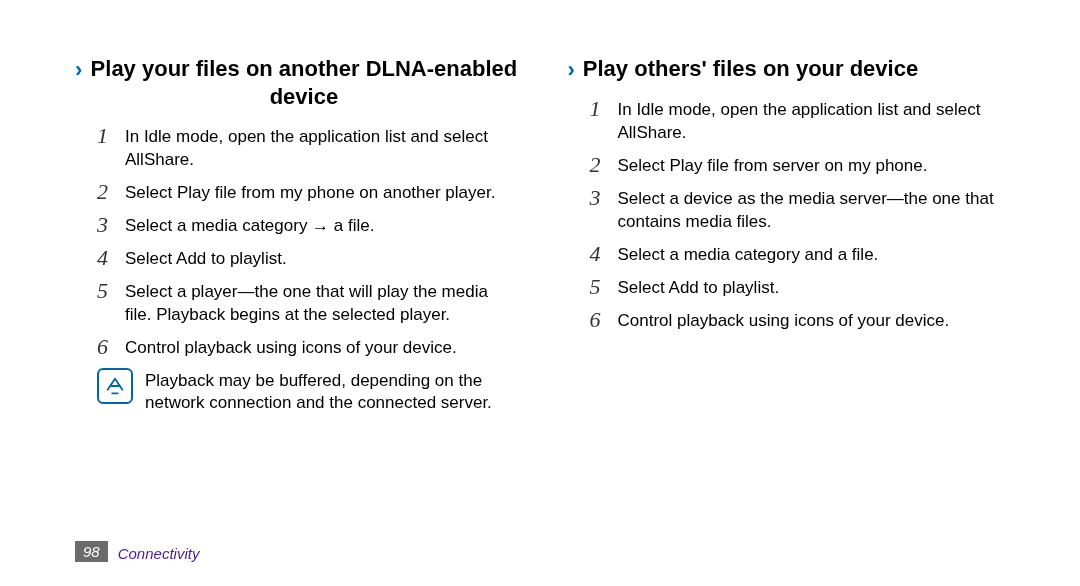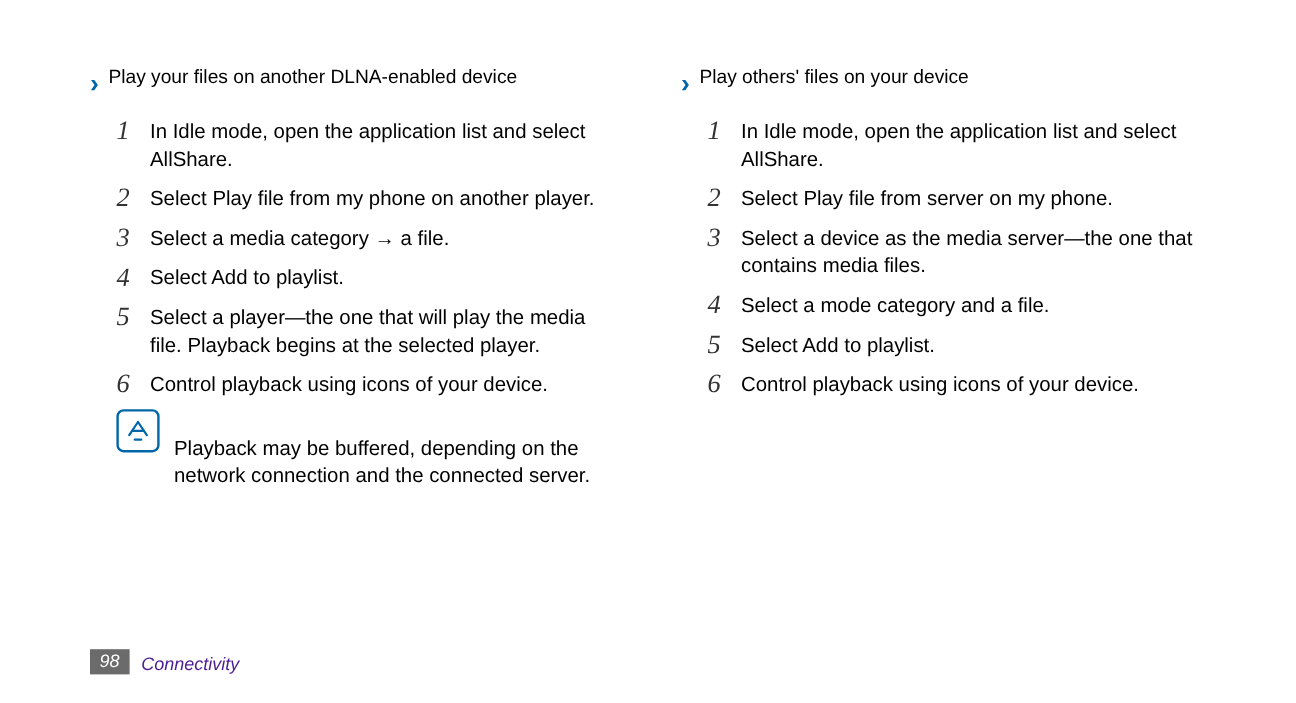--- a/index.html
+++ b/index.html
@@ -31,22 +31,22 @@
     }
     .chevron {
       color: #0066aa;
       font-size: 22px;
       font-weight: bold;
       margin-right: 8px;
       line-height: 1.2;
       margin-top: 2px;
     }
     .heading-text {
-      font-size: 16px;
-      font-weight: normal;
+      font-size: 22px;
+      font-weight: bold;
       line-height: 1.25;
       text-align: center;
     }
     .step {
       display: flex;
       align-items: flex-start;
       margin-bottom: 8px;
       padding-left: 22px;
     }
     .step-num {
@@ -83,21 +83,20 @@
       flex-shrink: 0;
     }
     .note-icon svg {
       width: 22px;
       height: 22px;
     }
     .note-text {
       font-size: 17px;
       line-height: 1.35;
       padding-top: 2px;
-      margin-top: 20px;
     }
     .footer {
       position: absolute;
       bottom: 24px;
       left: 75px;
       display: flex;
       align-items: flex-end;
     }
     .page-num {
       background: #6b6b6b;
@@ -191,21 +190,21 @@
       </span>
     </div>
 
     <div class="step">
       <span class="step-num">3</span>
       <span class="step-text">Select a device as the media server—the one that contains media files.</span>
     </div>
 
     <div class="step">
       <span class="step-num">4</span>
-      <span class="step-text">Select a mode category and a file.</span>
+      <span class="step-text">Select a media category and a file.</span>
     </div>
 
     <div class="step">
       <span class="step-num">5</span>
       <span class="step-text">
         <span>Select </span><span class="bold">Add to playlist</span><span>.</span>
       </span>
     </div>
 
     <div class="step">

